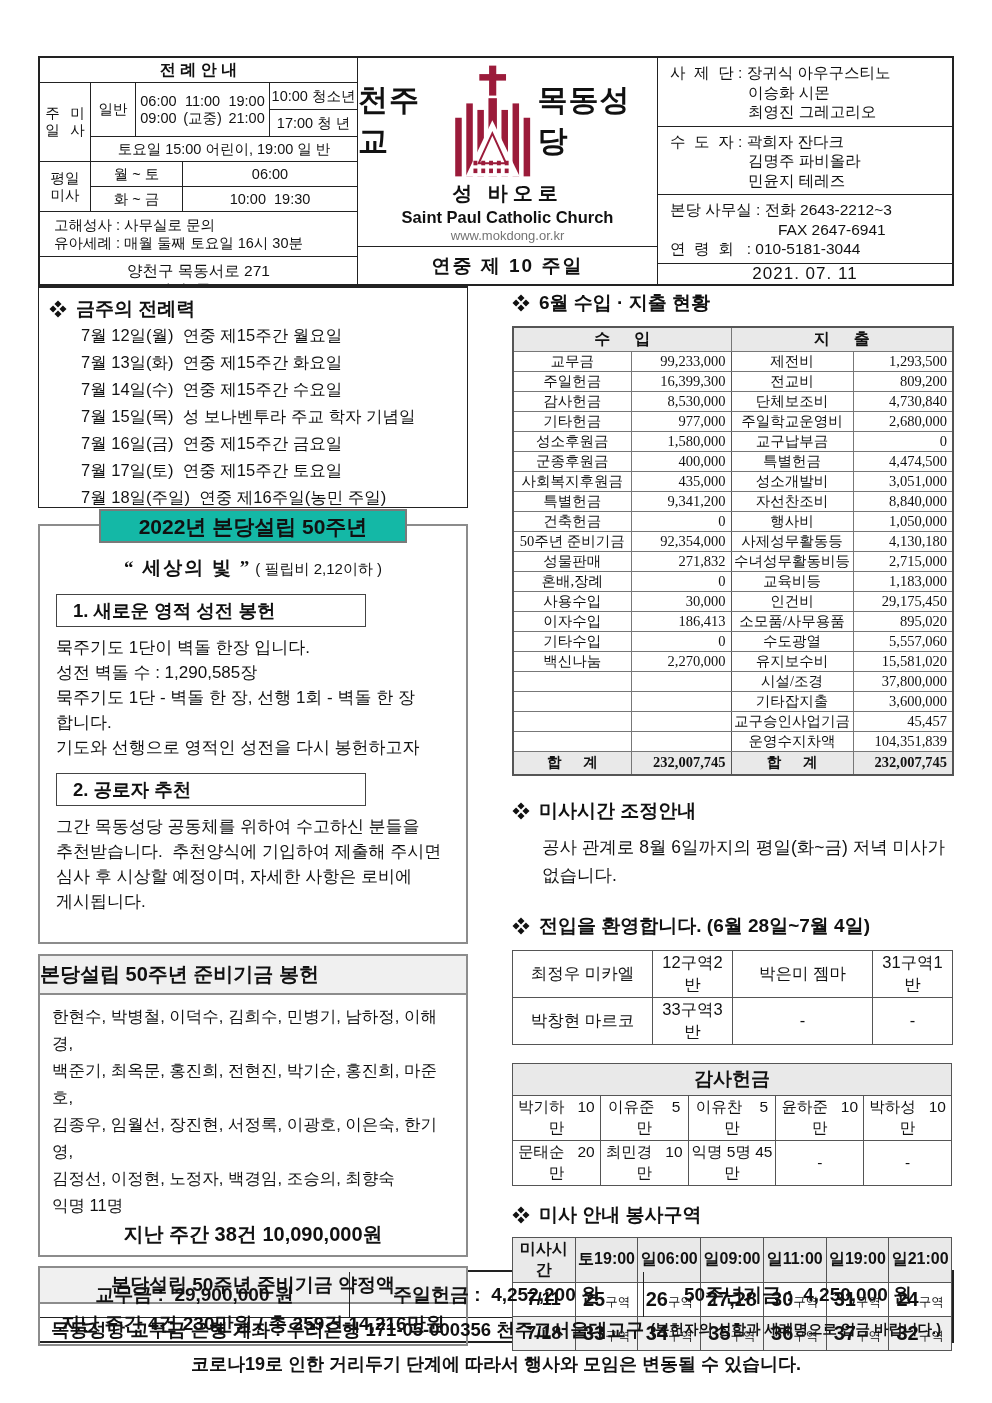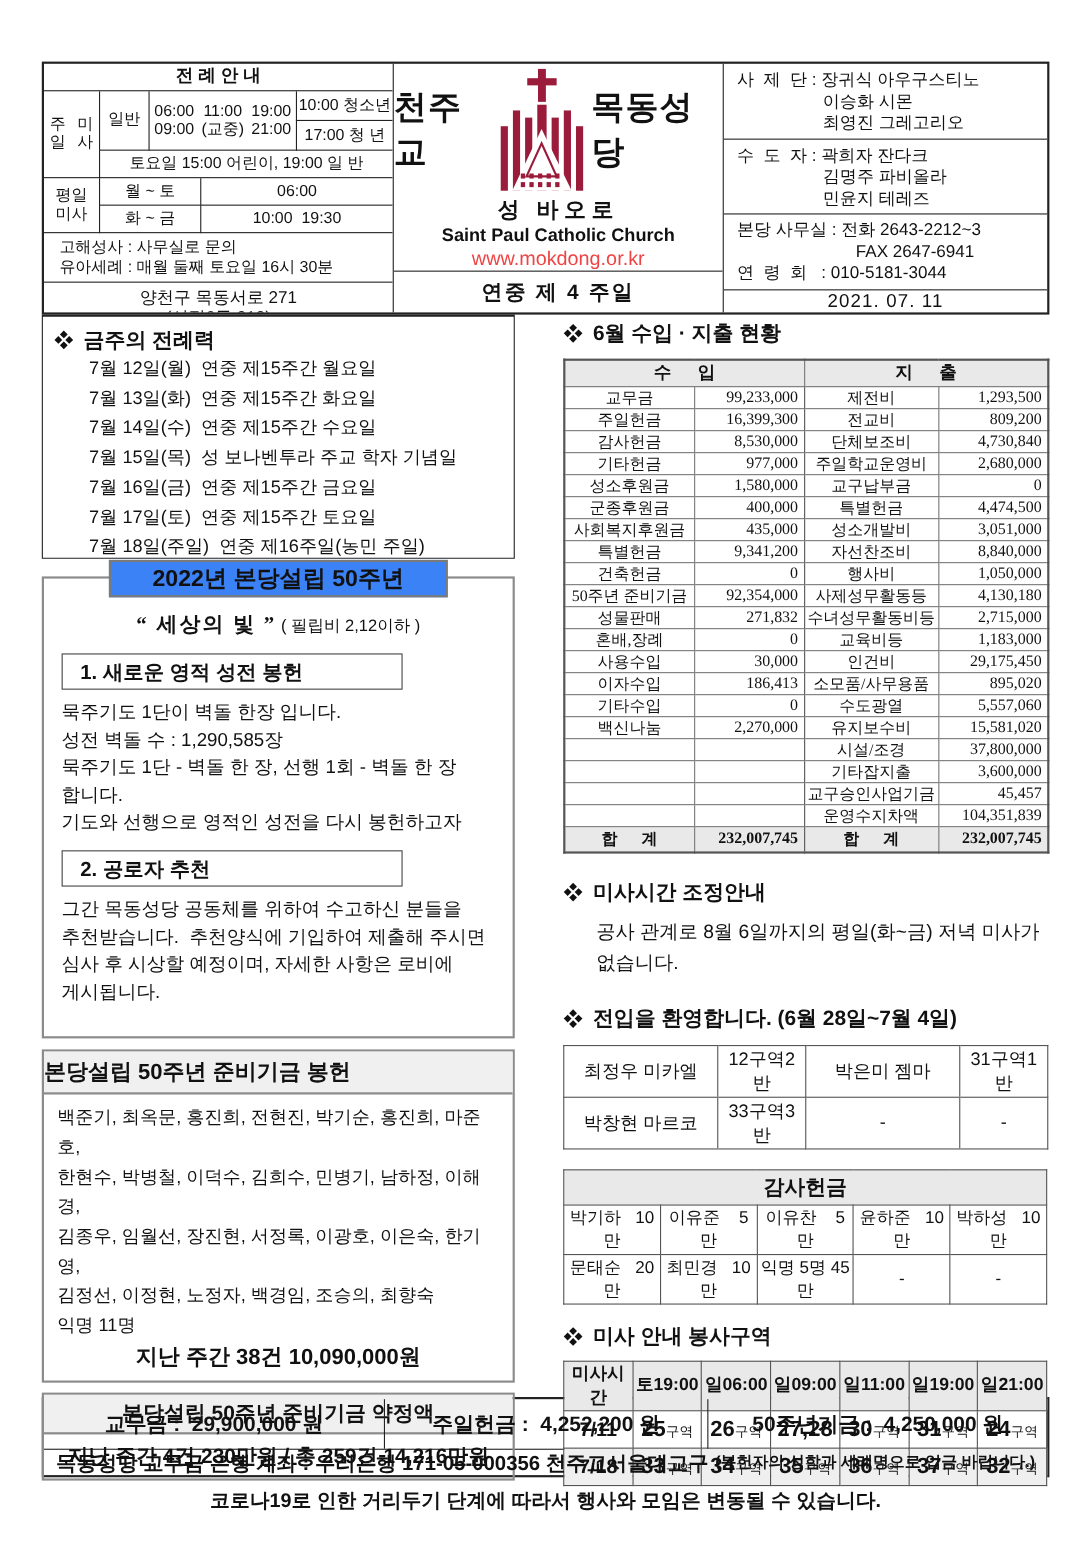--- a/index.html
+++ b/index.html
@@ -32,21 +32,21 @@
   .cell-wk { grid-row:1/3; grid-column:1; }
   .sched-notes { border-bottom:1px solid #222; padding:4px 4px 4px 14px; font-size:14.5px; line-height:18px; flex:none; }
   .sched-addr { text-align:center; font-size:15.5px; line-height:19px; padding-top:4px; flex:1; }
 
   .logo-area { height:189px; border-bottom:1.5px solid #222; display:flex; flex-direction:column; align-items:center; justify-content:center; padding-top:4px; }
   .logo-row { display:flex; align-items:center; }
   .logo-txt { font-size:30px; font-weight:800; letter-spacing:1px; }
   .logo-ic { width:86px; height:112px; margin:0 2px; flex:none; }
   .logo-sub1 { font-size:20px; font-weight:700; letter-spacing:5px; margin-top:3px; }
   .logo-sub2 { font-size:16.5px; font-weight:600; margin-top:1px; }
-  .logo-url { font-size:18px; color:#ef4444; margin-top:1px; }
+  .logo-url { font-size:13px; color:#737373; margin-top:1px; }
   .week-cell { flex:1; display:flex; align-items:center; justify-content:center; font-size:19px; font-weight:600; letter-spacing:2px; }
 
   .cblock { padding:5px 2px 4px 12px; font-size:15.5px; line-height:19.5px; border-bottom:1px solid #222; flex:none; }
   .cline { white-space:pre-wrap; }
   .cindent { padding-left:78px; }
   .cindent-fax { padding-left:108px; }
   .cdate { flex:1; display:flex; align-items:center; justify-content:center; font-size:17px; letter-spacing:1px; }
 
   
   .body { display:flex; height:978px; }
@@ -56,21 +56,21 @@
   .diamond { display:inline-block; width:12px; height:12px; position:relative; transform:rotate(45deg); flex:none; margin:0 3px; }
   .diamond i { position:absolute; width:5px; height:5px; background:#111; }
   .diamond i:nth-child(1){left:0;top:0} .diamond i:nth-child(2){right:0;top:0}
   .diamond i:nth-child(3){left:0;bottom:0} .diamond i:nth-child(4){right:0;bottom:0}
   .sec-head { display:flex; align-items:center; gap:9px; font-size:19px; font-weight:800; }
 
   .cal-box { border:1.5px solid #222; border-top-width:2px; padding:8px 4px 8px 10px; height:222px; }
   .cal-item { margin-left:32px; font-size:16.5px; line-height:27px; white-space:pre-wrap; }
 
   .anniv-box { border:2.5px solid #8c8c8c; margin-top:16px; padding:0 16px 12px; height:420px; }
-  .anniv-chip { margin:-17px auto 0; width:308px; height:34px; line-height:31px; background:#3b82f6; border:2px solid #7a7a7a; text-align:center; font-weight:800; font-size:21px; }
+  .anniv-chip { margin:-17px auto 0; width:308px; height:34px; line-height:31px; background:#14b8a6; border:2px solid #7a7a7a; text-align:center; font-weight:800; font-size:21px; }
   .motto { text-align:center; margin-top:12px; font-size:15px; }
   .motto b { font-family:"Liberation Serif","DejaVu Serif",serif; font-size:19px; font-weight:800; letter-spacing:2px; }
   .sec-chip { border:1.5px solid #444; width:310px; padding:3px 0 3px 16px; font-weight:800; font-size:18.5px; margin:13px 0 8px; background:#fff; }
   .atext { font-size:17px; line-height:25px; white-space:pre-wrap; }
 
   .fund-box { border:2.5px solid #8c8c8c; margin-top:10px; }
   .fund-title { background:#f0f0f0; border-bottom:2px solid #8c8c8c; text-align:left; font-weight:800; font-size:20px; padding:5px 0; }
   .fund-body { padding:8px 12px 6px; }
   .fund-line { font-size:16.5px; line-height:27px; white-space:pre-wrap; }
   .fund-sum { text-align:center; font-weight:800; font-size:20px; line-height:30px; }
@@ -194,21 +194,21 @@
                 <rect x="72" y="158" width="6" height="7"></rect>
               <rect x="84" y="158" width="6" height="7"></rect>
             </g>
           </svg>
           <span class="logo-txt">목동성당</span>
         </div>
         <div class="logo-sub1">성 바오로</div>
         <div class="logo-sub2">Saint Paul Catholic Church</div>
         <div class="logo-url">www.mokdong.or.kr</div>
       </div>
-      <div class="week-cell">연중 제 4 주일</div>
+      <div class="week-cell">연중 제 10 주일</div>
     </div>
 
     <div class="hdr-col">
       <div class="cblock">
         <div class="cline"><span class="pre">사  제  단 : </span><span>장귀식 아우구스티노</span></div>
         <div class="cline cindent">이승화 시몬</div>
         <div class="cline cindent">최영진 그레고리오</div>
       </div>
       <div class="cblock">
         <div class="cline"><span class="pre">수  도  자 : </span><span>곽희자 잔다크</span></div>
@@ -268,22 +268,22 @@
             <div class="atext pre">추천받습니다.  추천양식에 기입하여 제출해 주시면</div>
             <div class="atext pre">심사 후 시상할 예정이며, 자세한 사항은 로비에</div>
             <div class="atext pre">게시됩니다.</div>
           </div>
       </div>
 
       <div class="fund-box">
         <div class="fund-title">본당설립 50주년 준비기금 봉헌</div>
         <div class="fund-body">
           <div>
+              <div class="fund-line pre">한현수, 박병철, 이덕수, 김희수, 민병기, 남하정, 이해경,</div>
               <div class="fund-line pre">백준기, 최옥문, 홍진희, 전현진, 박기순, 홍진희, 마준호,</div>
-              <div class="fund-line pre">한현수, 박병철, 이덕수, 김희수, 민병기, 남하정, 이해경,</div>
               <div class="fund-line pre">김종우, 임월선, 장진현, 서정록, 이광호, 이은숙, 한기영,</div>
               <div class="fund-line pre">김정선, 이정현, 노정자, 백경임, 조승의, 최향숙</div>
               <div class="fund-line pre">익명 11명</div>
             </div>
           <div class="fund-sum">지난 주간 38건 10,090,000원</div>
         </div>
       </div>
 
       <div class="pledge-box">
         <div class="pledge-title">본당설립 50주년 준비기금 약정액</div>

